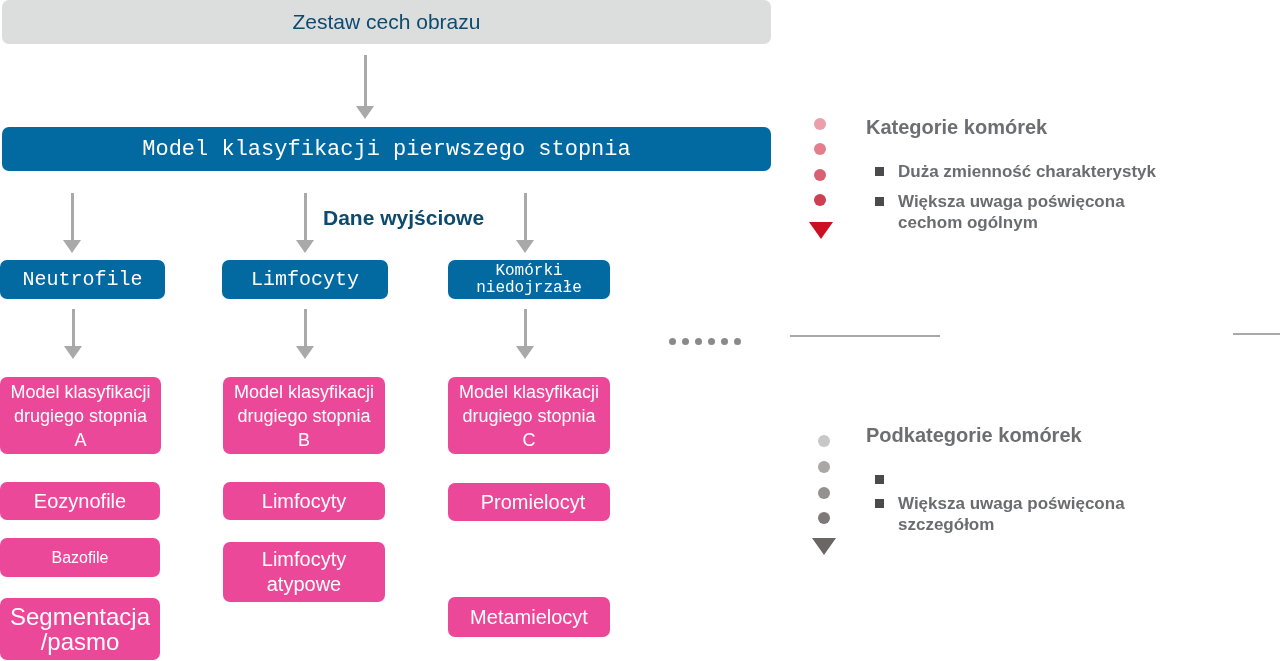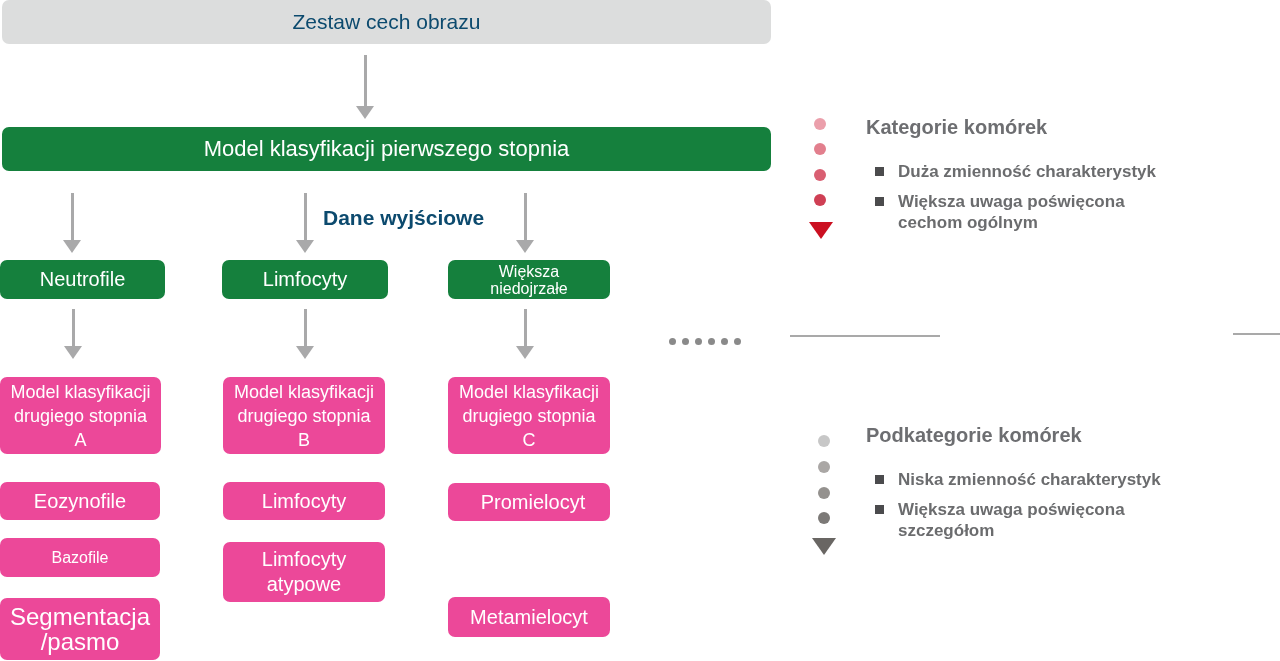--- a/index.html
+++ b/index.html
@@ -5,21 +5,21 @@
   html,body { margin:0; padding:0; background:#ffffff; }
   .canvas {
     position:relative; width:1280px; height:661px; background:#ffffff;
     overflow:hidden; font-family:"Liberation Sans", sans-serif;
   }
   .box {
     position:absolute; display:flex; align-items:center; justify-content:center;
     text-align:center; border-radius:7px; box-sizing:border-box;
   }
   .box-lightgray { background:#dcdddd; color:#0c4a6e; }
-  .box-red { background:#15803d; color:#ffffff; }
+  .box-red { background:#0369a1; color:#ffffff;font-family:Liberation Mono, monospace; }
   .box-gray { background:#ec4899; color:#ffffff; }
   .ln { display:block; }
 
   
   .arrow { position:absolute; display:flex; flex-direction:column; align-items:center; width:18px; }
   .arrow .shaft { width:3px; background:#a9a9aa; flex:1 1 auto; }
   .arrow .head  { width:0; height:0; flex:0 0 auto;
                   border-left:9px solid transparent; border-right:9px solid transparent;
                   border-top:13px solid #a9a9aa; }
 
@@ -73,21 +73,21 @@
   <div class="flow-label" style="left:323px; top:206px;">Dane wyjściowe</div>
 
   <div class="box box-red" style="left:0; top:260px; width:165px; height:39px; font-size:20px;">
     <span>Neutrofile</span>
   </div>
   <div class="box box-red" style="left:222px; top:260px; width:166px; height:39px; font-size:20px;">
     <span>Limfocyty</span>
   </div>
   <div class="box box-red" style="left:448px; top:260px; width:162px; height:39px; font-size:16px; line-height:17px;">
     <div>
-      <span class="ln">Większa</span>
+      <span class="ln">Komórki</span>
       <span class="ln">niedojrzałe</span>
     </div>
   </div>
 
   <div class="arrow" style="left:64px;  top:309px; height:50px;">
       <div class="shaft"></div>
       <div class="head"></div>
     </div>
   <div class="arrow" style="left:296px; top:309px; height:50px;">
       <div class="shaft"></div>
@@ -181,21 +181,20 @@
   <div class="dot" style="left:818px; top:435px; width:12px; height:12px; background:#c7c7c7;"></div>
   <div class="dot" style="left:818px; top:461px; width:12px; height:12px; background:#aaa7a5;"></div>
   <div class="dot" style="left:818px; top:487px; width:12px; height:12px; background:#94918e;"></div>
   <div class="dot" style="left:818px; top:512px; width:12px; height:12px; background:#7c7977;"></div>
   <div class="tri-down" style="left:812px; top:538px; border-top:17px solid #696663;"></div>
 
   <div class="legend-title" style="left:866px; top:424px;">Podkategorie komórek</div>
   <div class="legend-bullets" style="left:875px; top:469px;">
     <div class="bullet">
       <div class="sq"></div>
-      <div class="btxt">Niska zmienność charakterystyk</div>
     </div>
     <div class="bullet">
       <div class="sq"></div>
       <div class="btxt" style="max-width:250px;">Większa uwaga poświęcona szczegółom</div>
     </div>
   </div>
 
 </div>
 
 </body></html>

